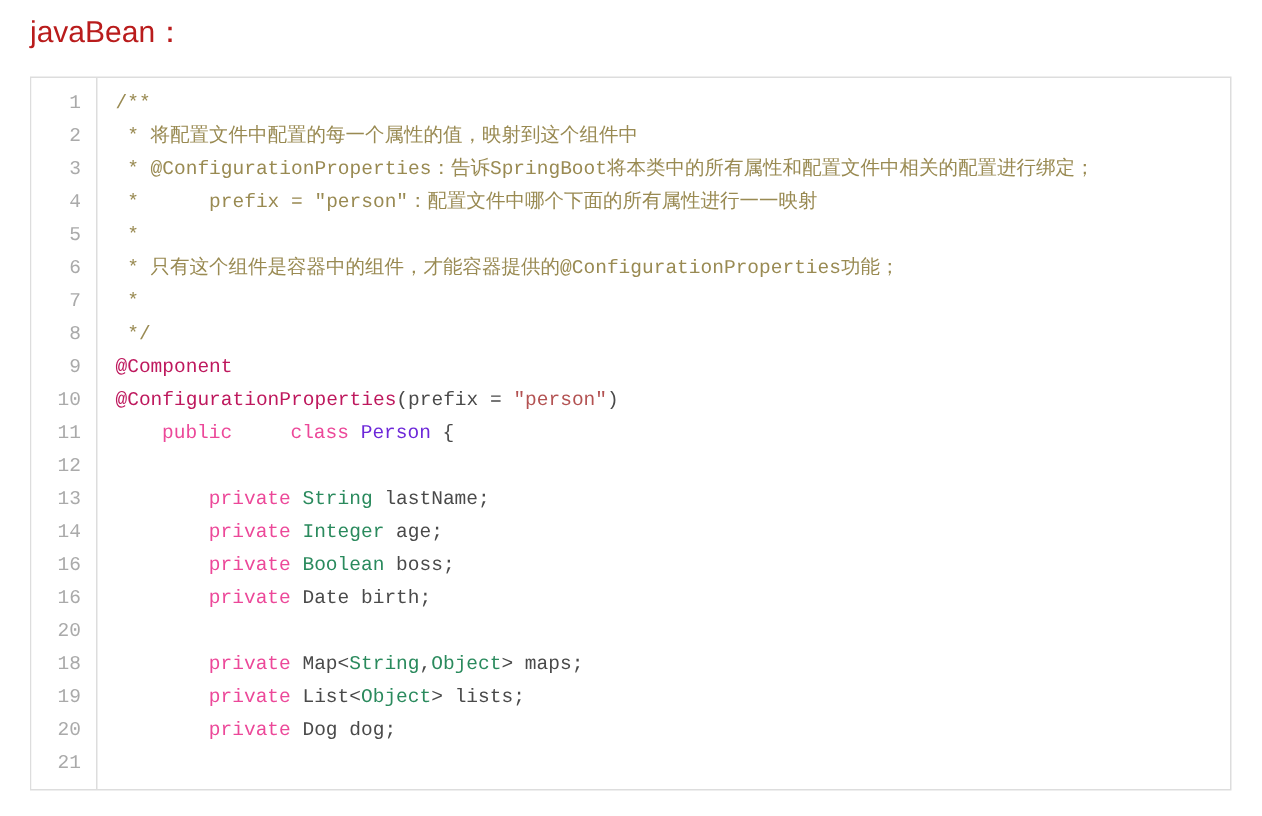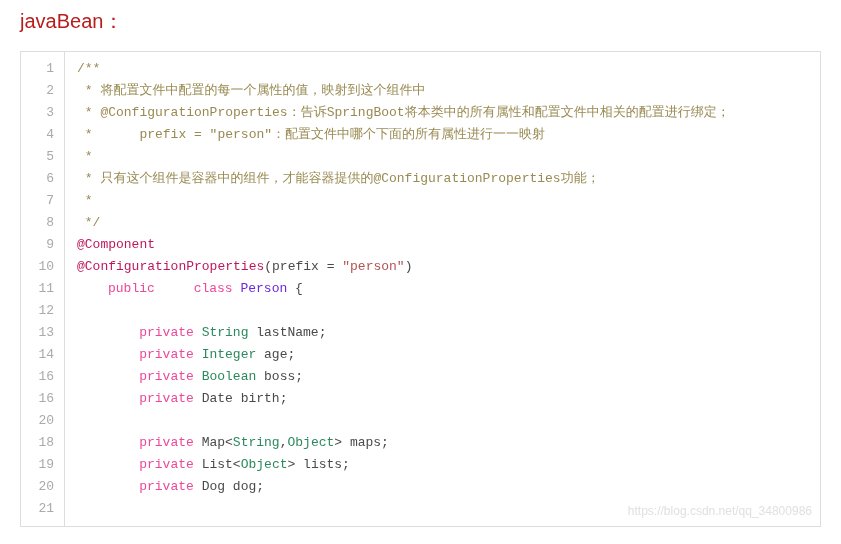--- a/index.html
+++ b/index.html
@@ -92,14 +92,13 @@
       <div class="ln">14</div>
       <div class="ln">16</div>
       <div class="ln">16</div>
       <div class="ln">20</div>
       <div class="ln">18</div>
       <div class="ln">19</div>
       <div class="ln">20</div>
       <div class="ln">21</div>
     </div>
   <div class="code" id="code"><div class="line"><span class="tok-comment">/**</span></div><div class="line"><span class="tok-comment"> * 将配置文件中配置的每一个属性的值，映射到这个组件中</span></div><div class="line"><span class="tok-comment"> * @ConfigurationProperties：告诉SpringBoot将本类中的所有属性和配置文件中相关的配置进行绑定；</span></div><div class="line"><span class="tok-comment"> *      prefix = "person"：配置文件中哪个下面的所有属性进行一一映射</span></div><div class="line"><span class="tok-comment"> *</span></div><div class="line"><span class="tok-comment"> * 只有这个组件是容器中的组件，才能容器提供的@ConfigurationProperties功能；</span></div><div class="line"><span class="tok-comment"> *</span></div><div class="line"><span class="tok-comment"> */</span></div><div class="line"><span class="tok-annotation">@Component</span></div><div class="line"><span class="tok-annotation">@ConfigurationProperties</span><span class="tok-punct">(prefix = </span><span class="tok-string">"person"</span><span class="tok-punct">)</span></div><div class="line"><span class="tok-keyword">public</span><span> </span><span class="tok-keyword">class</span><span> </span><span class="tok-keyword2">Person</span><span class="tok-punct"> {</span></div><div class="line"><span></span></div><div class="line"><span>    </span><span class="tok-keyword">private</span><span> </span><span class="tok-type">String</span><span> lastName;</span></div><div class="line"><span>    </span><span class="tok-keyword">private</span><span> </span><span class="tok-type">Integer</span><span> age;</span></div><div class="line"><span>    </span><span class="tok-keyword">private</span><span> </span><span class="tok-type">Boolean</span><span> boss;</span></div><div class="line"><span>    </span><span class="tok-keyword">private</span><span> </span><span class="tok-ident">Date</span><span> birth;</span></div><div class="line"><span></span></div><div class="line"><span>    </span><span class="tok-keyword">private</span><span> </span><span class="tok-ident">Map</span><span class="tok-punct">&lt;</span><span class="tok-type">String</span><span class="tok-punct">,</span><span class="tok-type">Object</span><span class="tok-punct">&gt;</span><span> maps;</span></div><div class="line"><span>    </span><span class="tok-keyword">private</span><span> </span><span class="tok-ident">List</span><span class="tok-punct">&lt;</span><span class="tok-type">Object</span><span class="tok-punct">&gt;</span><span> lists;</span></div><div class="line"><span>    </span><span class="tok-keyword">private</span><span> </span><span class="tok-ident">Dog</span><span> dog;</span></div><div class="line"><span></span></div></div>
-  <div class="watermark">https://blog.csdn.net/qq_34800986</div>
 </div>
 
 </body></html>

